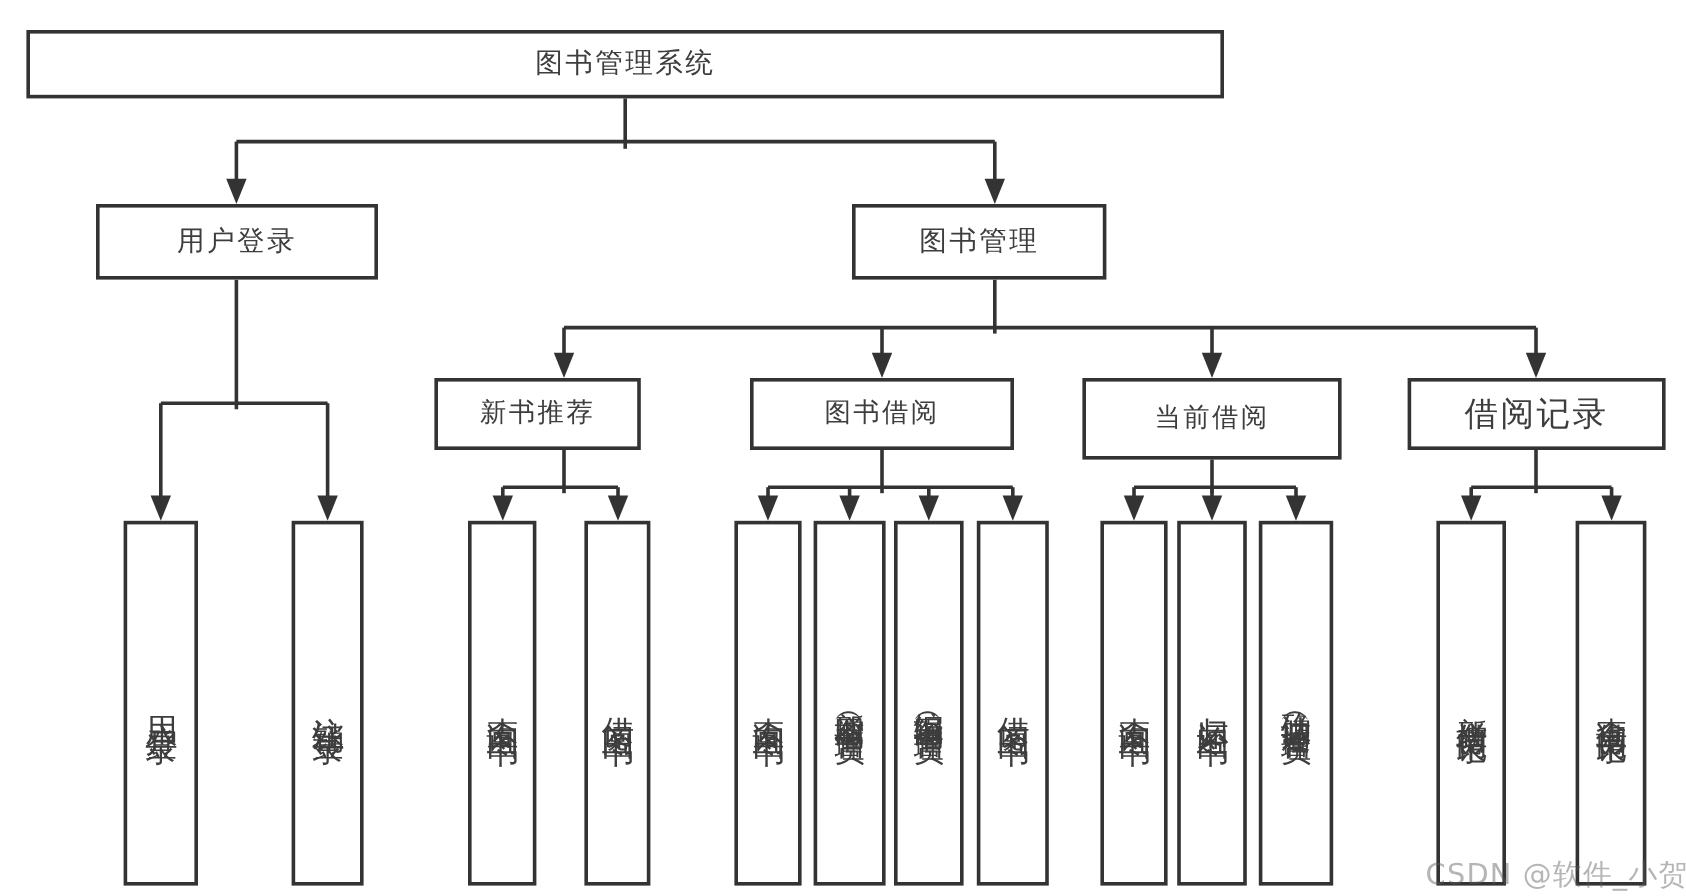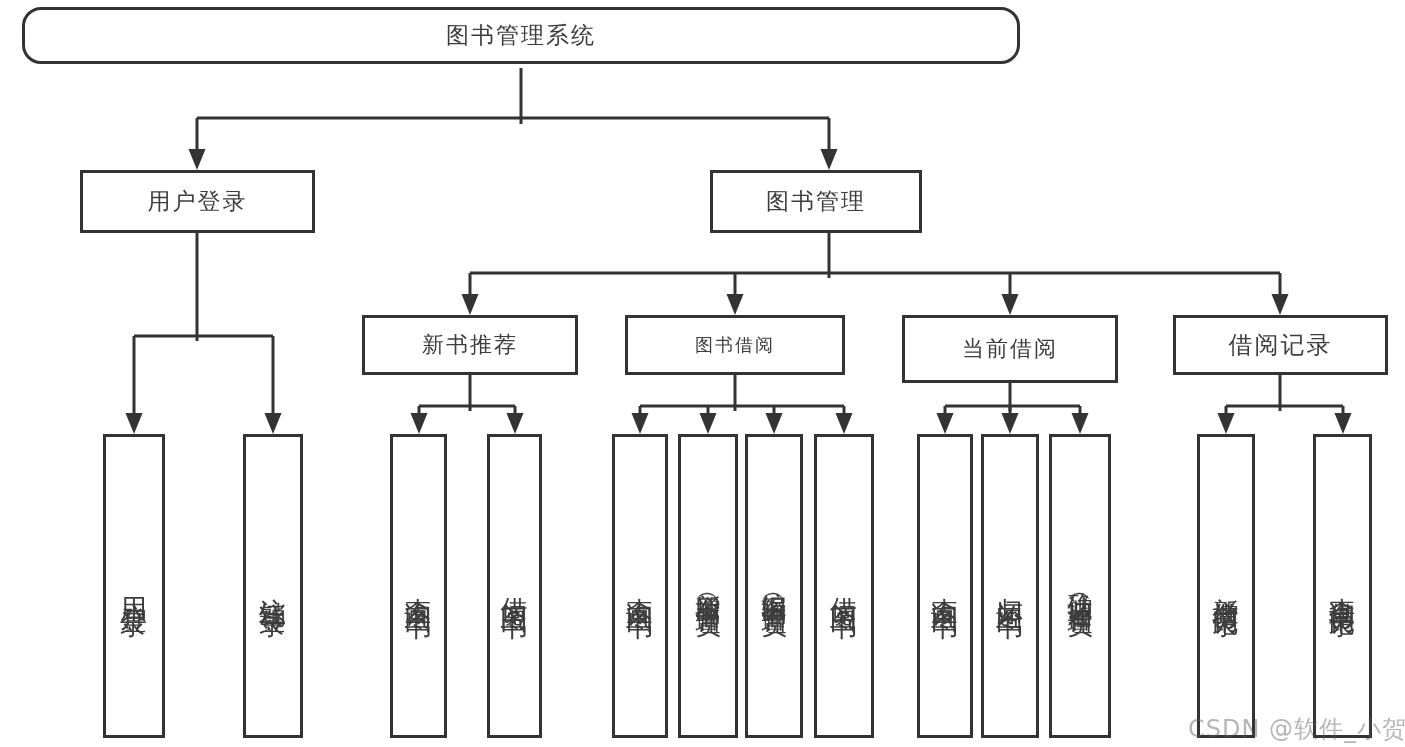--- a/index.html
+++ b/index.html
@@ -24,29 +24,29 @@
     white-space:nowrap;
   }
   .leaf{
     writing-mode:vertical-rl;
     text-orientation:mixed;
     font-size:27px;
     letter-spacing:5px;
     white-space:normal;
   }
   
-  .n-root{left:22px;top:7px;width:998px;height:57px;border-radius:19px;}
+  .n-root{left:22px;top:25px;width:998px;height:57px;}
   
   .n-userlogin{left:80px;top:170px;width:235px;height:63px;}
   .n-bookmgmt{left:710px;top:170px;width:212px;height:63px;}
   
-  .n-newrec {left:362px;top:315px;width:216px;height:60px;font-size:22px;}
-  .n-borrow {left:625px;top:315px;width:220px;height:60px;font-size:18px;}
+  .n-newrec {left:362px;top:315px;width:172px;height:60px;font-size:22px;}
+  .n-borrow {left:625px;top:315px;width:220px;height:60px;font-size:22px;}
   .n-current{left:902px;top:315px;width:216px;height:68px;font-size:22px;}
-  .n-records{left:1173px;top:315px;width:215px;height:60px;font-size:24px;}
+  .n-records{left:1173px;top:315px;width:215px;height:60px;font-size:28px;}
   
   .lf1 {left:103px; top:434px;width:62px;height:304px;}
   .lf2 {left:243px; top:434px;width:60px;height:304px;}
   .lf3 {left:390px; top:434px;width:57px;height:304px;}
   .lf4 {left:487px; top:434px;width:55px;height:304px;}
   .lf5 {left:612px; top:434px;width:56px;height:304px;}
   .lf6 {left:678px; top:434px;width:60px;height:304px;font-size:25px;letter-spacing:3px;}
   .lf7 {left:745px; top:434px;width:58px;height:304px;font-size:25px;letter-spacing:3px;}
   .lf8 {left:814px; top:434px;width:60px;height:304px;}
   .lf9 {left:917px; top:434px;width:56px;height:304px;}

